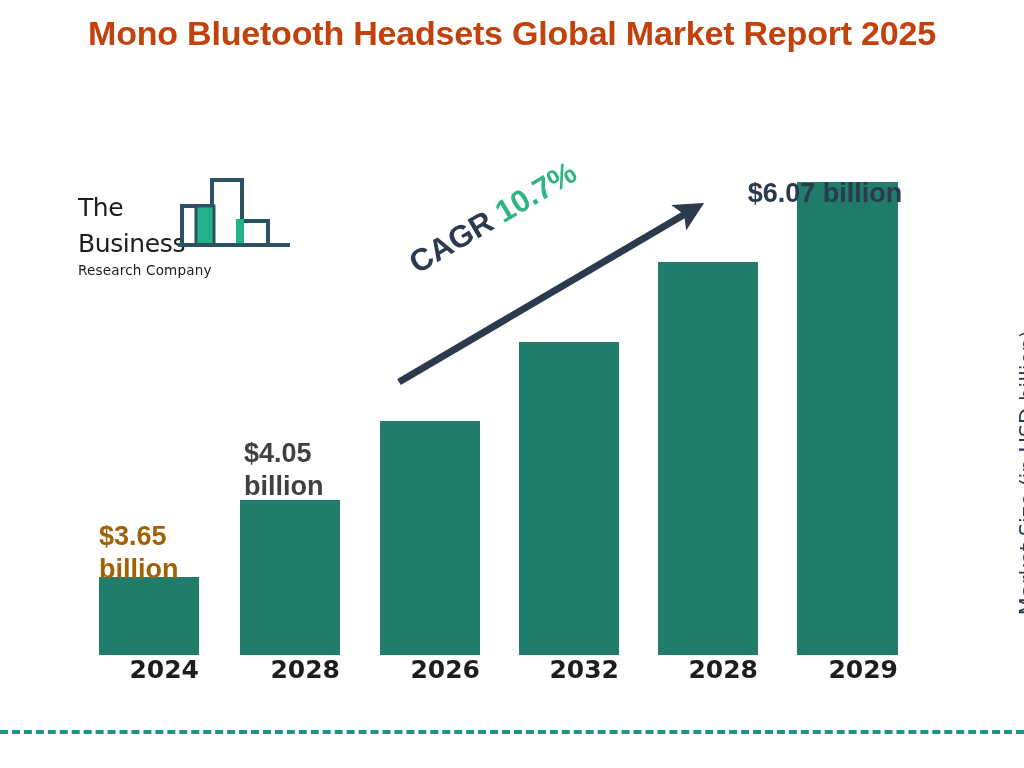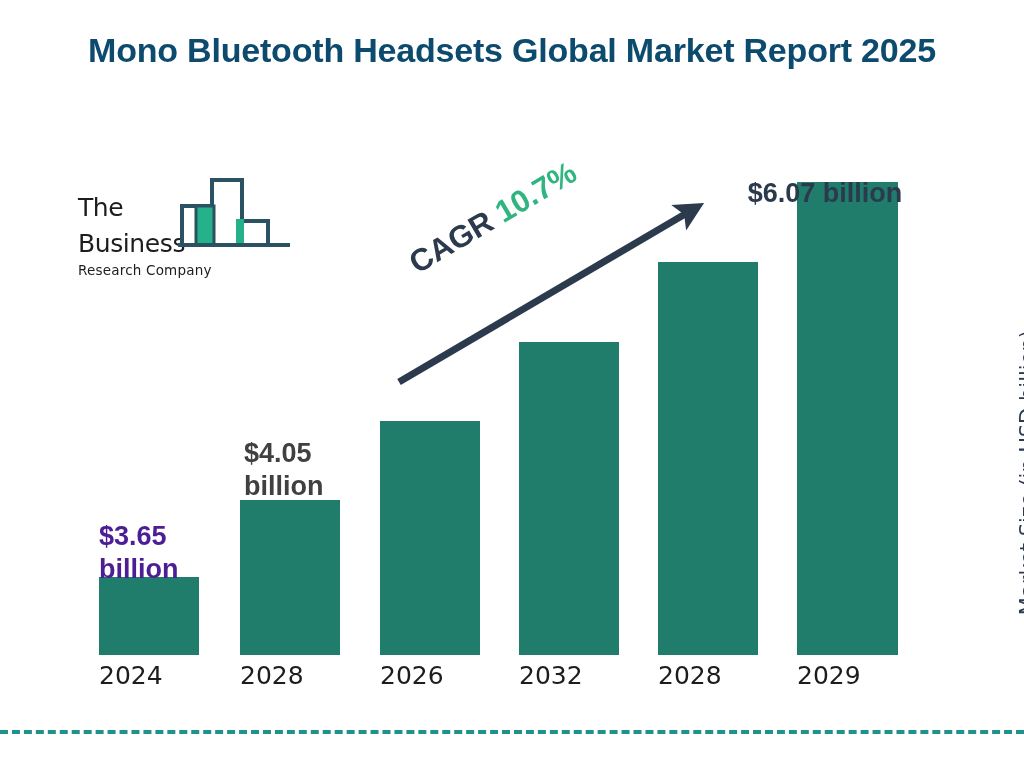--- a/index.html
+++ b/index.html
@@ -17,27 +17,27 @@
     position: relative;
     width: 1024px;
     height: 768px;
     background: #ffffff;
   }
 
   
   #chart-title {
     position: absolute;
     left: 60px;
-    top: 28px;
+    top: 11px;
     width: 904px;
     text-align: center;
     font-size: 34px;
     font-weight: bold;
     line-height: 1.30;
-    color: #0c4a6e;
+    color: #c2410c;
     letter-spacing: -0.2px;
   }
 
   
   #logo {
     position: absolute;
     left: 78px;
     top: 176px;
     width: 212px;
     height: 78px;
@@ -72,40 +72,41 @@
     top: 0;
     width: 1024px;
     height: 768px;
   }
   .bar {
     position: absolute;
     background: #207d6b;
   }
   .tick-label {
     position: absolute;
-    bottom: 78px;
-    text-align: left;
+    bottom: 84px;
+    text-align: right;
     font-size: 25px;
     color: #1d1d1d;
     font-family: "DejaVu Sans", sans-serif;
+    font-weight: bold;
   }
 
   
   .callout {
     position: absolute;
     font-weight: bold;
     line-height: 1.22;
     margin-top: 36px;
   }
   #callout-first {
     left: 99px;
     top: 484px;
     width: 130px;
     font-size: 27px;
-    color: #4c1d95;
+    color: #a16207;
   }
   #callout-second {
     left: 244px;
     top: 401px;
     width: 140px;
     font-size: 27px;
     color: #404040;
   }
   #callout-last {
     left: 700px;

